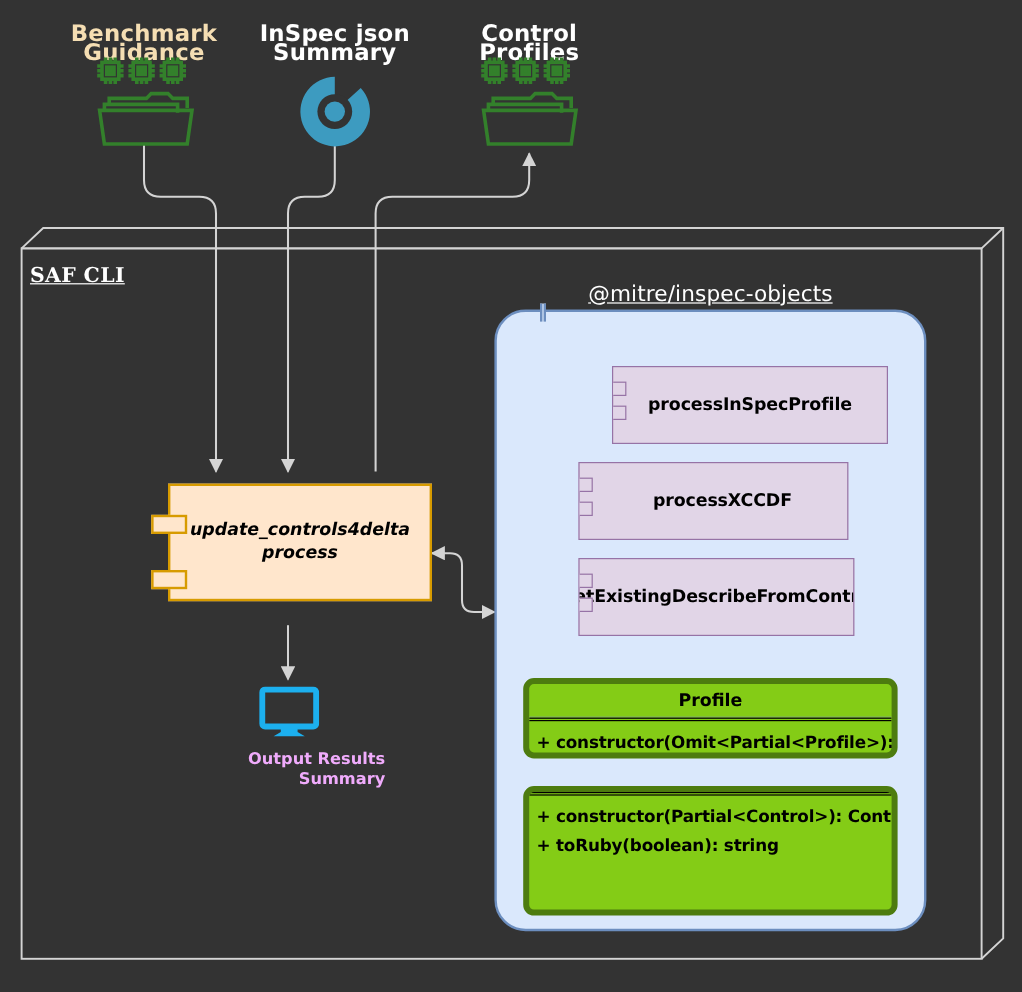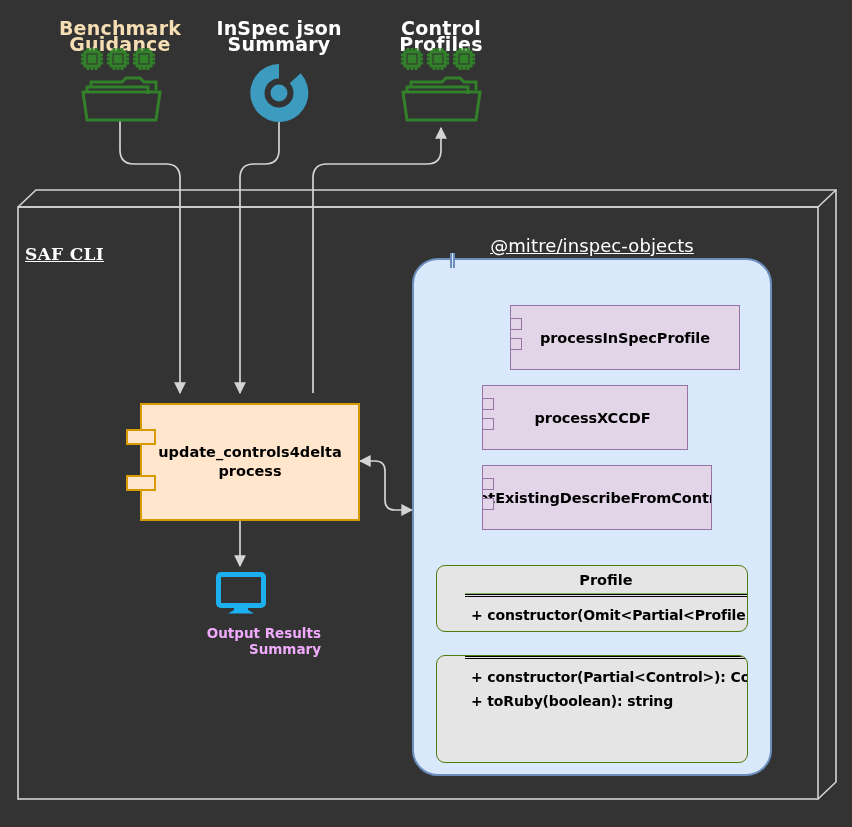--- a/index.html
+++ b/index.html
@@ -114,26 +114,25 @@
     height: 16px;
     background: #ffe6cc;
     border: 2px solid #d79b00;
     box-sizing: border-box;
     left: -16px;
   }
 
   
   .cls {
     position: absolute;
-    background: #e5e5e5;
-    border: 1px solid #4d7c0f;
+    background: #84cc16;
+    border: 5px solid #4d7c0f;
     border-radius: 9px;
     box-sizing: border-box;
     overflow: hidden;
-    padding-left: 28px;
   }
   .cls-name {
     height: 28px;
     line-height: 28px;
     text-align: center;
     font-size: 14.5px;
     font-weight: bold;
     color: #000000;
     border-bottom: 1px solid #82b366;
     box-sizing: border-box;
@@ -178,21 +177,21 @@
 <div id="canvas">
 
   <svg class="edge-svg" width="852" height="827">
 
     <polyline points="18,207 36,190 836,190 836,782 818,799" fill="none" stroke="#d4d4d4" stroke-width="1.6"></polyline>
     <line x1="836" y1="190" x2="818" y2="207" stroke="#d4d4d4" stroke-width="1.6"></line>
     <line x1="18" y1="207" x2="818" y2="207" stroke="#d4d4d4" stroke-width="1.6"></line>
 
     <rect x="18" y="207" width="800" height="592" fill="none" stroke="#d4d4d4" stroke-width="1.6"></rect>
   </svg>
-  <div class="frame-title" style="left:25px; top:220px;margin-top:24px;">SAF CLI</div>
+  <div class="frame-title" style="left:25px; top:220px;">SAF CLI</div>
 
   <svg class="edge-svg" width="852" height="827">
     <defs>
       <marker id="arrow" viewBox="0 0 10 10" refX="9" refY="5" markerWidth="7" markerHeight="7" orient="auto-start-reverse">
         <path d="M 0 0 L 10 5 L 0 10 z" fill="#d4d4d4"></path>
       </marker>
       <marker id="arrowOpen" viewBox="0 0 10 10" refX="9" refY="5" markerWidth="7" markerHeight="7" orient="auto-start-reverse">
         <path d="M 0 0 L 10 5 L 0 10 z" fill="#d4d4d4"></path>
       </marker>
     </defs>
@@ -326,21 +325,21 @@
         <line x1="21" y1="11" x2="25" y2="11"></line>
           <line x1="21" y1="15" x2="25" y2="15"></line>
           <line x1="21" y1="19" x2="25" y2="19"></line>
       </g>
       <path d="M 13 42 L 13 38 L 44 38 L 48 34 L 62 34 L 66 38 L 78 38 L 78 46"></path>
       <path d="M 9 47 L 9 43 L 70 43 L 70 50"></path>
       <path d="M 5 48 L 74 48 L 82 48 L 78 76 L 9 76 Z"></path>
     </g>
   </svg>
 
-  <div class="proc" style="left:140px; top:403px; width:220px; height:118px;">
+  <div class="proc" style="left:140px; top:403px; width:220px; height:98px;font-style:italic;">
     <div class="proc-tab" style="top:24px;"></div>
     <div class="proc-tab" style="top:70px;"></div>
     <div class="proc-label">update_controls4delta
 process</div>
   </div>
 
   <svg class="abs" style="left:216px; top:572px;" width="50" height="44" viewBox="0 0 50 44">
     <rect x="2.5" y="2.5" width="45" height="31" rx="2.5" fill="none" stroke="#1cb0ef" stroke-width="5"></rect>
     <path d="M 18 34 L 18 38 L 12 41.5 L 38 41.5 L 32 38 L 32 34 Z" fill="#1cb0ef"></path>
   </svg>
@@ -350,21 +349,21 @@
   <div class="pkg-title" style="left:412px; top:235px; width:360px;">@mitre/inspec-objects</div>
   <div class="pkg" style="left:412px; top:258px; width:360px; height:518px;"></div>
   <div class="pkg-tab" style="left:450px; top:253px; height:15px;"></div>
 
   <div class="comp" style="left:510px; top:305px; width:230px; height:65px;text-align:center;">
     <div class="comp-tab" style="top:12px;"></div>
     <div class="comp-tab" style="top:32px;"></div>
     <span class="comp-label">processInSpecProfile</span>
   </div>
 
-  <div class="comp" style="left:482px; top:385px; width:206px; height:65px;padding-left:15px;">
+  <div class="comp" style="left:482px; top:385px; width:225px; height:65px;padding-left:15px;">
     <div class="comp-tab" style="top:12px;"></div>
     <div class="comp-tab" style="top:32px;"></div>
     <span class="comp-label">processXCCDF</span>
   </div>
 
   <div class="comp" style="left:482px; top:465px; width:230px; height:65px;">
     <div class="comp-tab" style="top:12px;"></div>
     <div class="comp-tab" style="top:32px; z-index:2;"></div>
     <span class="comp-label">getExistingDescribeFromContro</span>
   </div>

